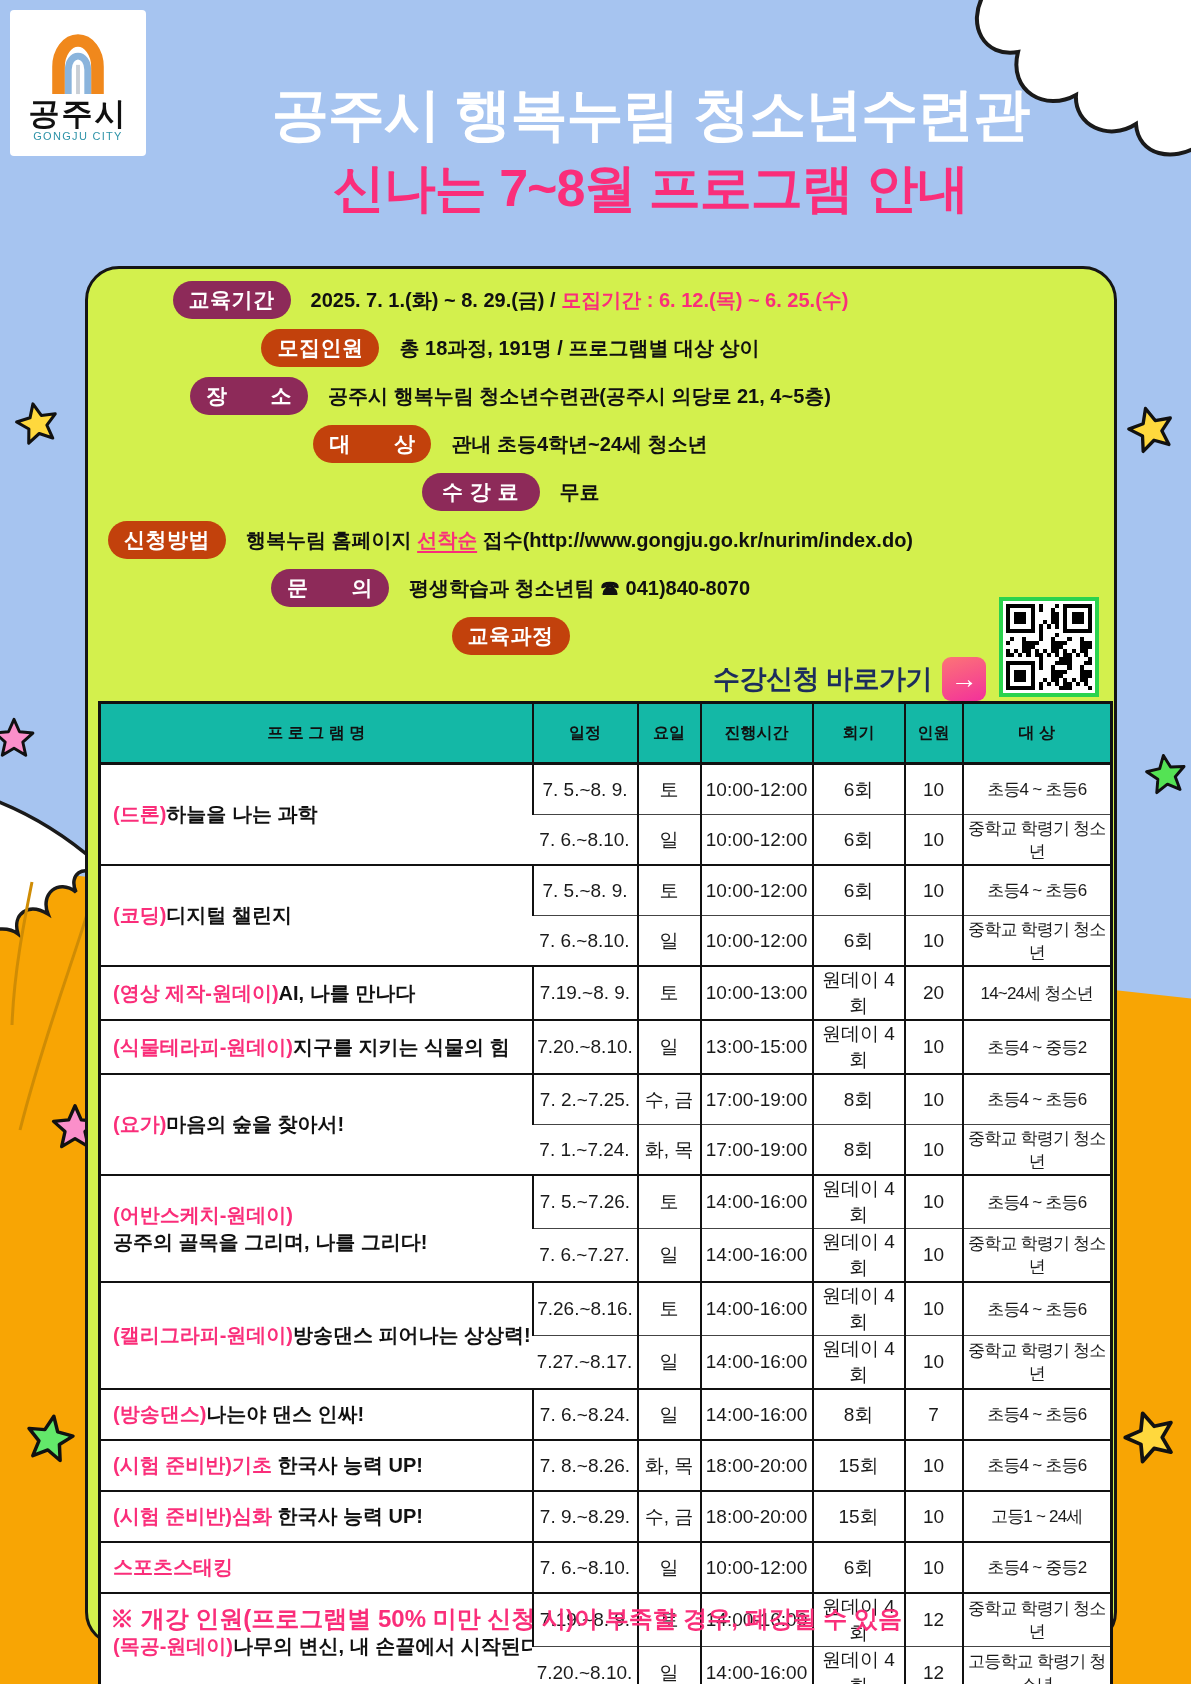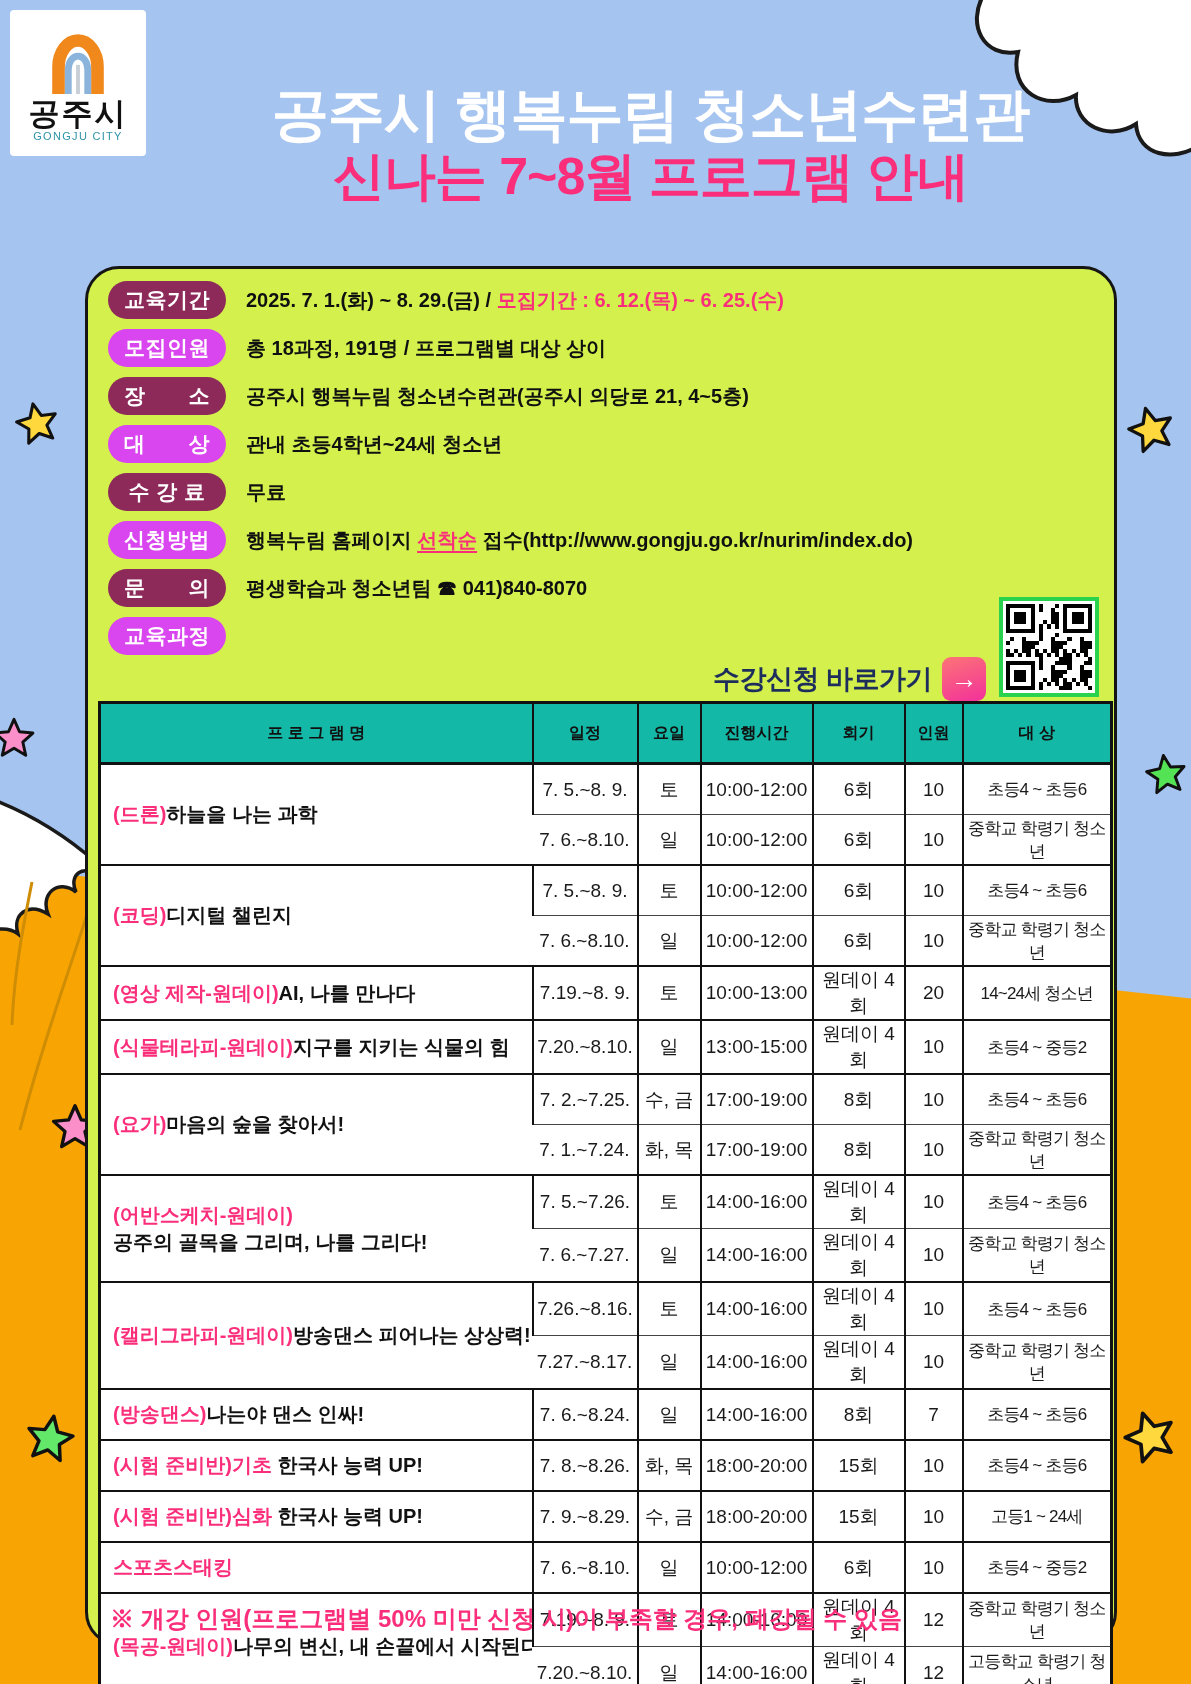--- a/index.html
+++ b/index.html
@@ -16,32 +16,32 @@
   
   .logo-box{position:absolute;left:10px;top:10px;width:136px;height:146px;
     background:#fff;border-radius:4px;display:flex;flex-direction:column;
     align-items:center;justify-content:center;gap:2px;}
   .logo-name{font-family:"Liberation Serif",serif;font-weight:700;font-size:31px;color:#111;letter-spacing:2px;line-height:1;}
   .logo-sub{font-size:11px;font-weight:400;color:#2e93a8;letter-spacing:1.3px;line-height:1;}
 
   
   .titles{position:absolute;left:140px;right:30px;top:84px;text-align:center;}
   .title1{font-size:57px;font-weight:800;color:#ffffff;line-height:1.08;letter-spacing:-1px;}
-  .title2{font-size:52px;font-weight:800;color:#fa2e7a;line-height:1.08;margin-top:2px;letter-spacing:-1px;}
+  .title2{font-size:52px;font-weight:800;color:#fa2e7a;line-height:1.08;margin-top:14px;letter-spacing:-1px;}
 
   
   .panel{position:absolute;left:85px;top:266px;width:1032px;height:1380px;
     background:#d3f04d;border:3.5px solid #151515;border-radius:34px;box-sizing:border-box;}
 
   .info-rows{position:absolute;left:20px;top:12px;display:flex;flex-direction:column;gap:10px;}
-  .info-row{display:flex;align-items:center;min-height:38px;}
+  .info-row{display:flex;align-items:center;min-height:38px;justify-content:center;}
   .pill{width:118px;height:38px;border-radius:19px;color:#fff;font-weight:700;font-size:21px;
     display:flex;align-items:center;justify-content:center;flex:none;letter-spacing:.5px;}
   .pill.dark{background:#8d2a59;}
-  .pill.light{background:#d946ef;}
+  .pill.light{background:#c2410c;}
   .info-text{margin-left:20px;font-size:20px;font-weight:700;color:#101010;white-space:nowrap;}
   .seg-pink{color:#fa2e7a;}
   .seg-link{color:#fa2e7a;text-decoration:underline;text-underline-offset:4px;cursor:pointer;}
 
   
   .qr{position:absolute;right:15px;top:328px;width:100px;height:100px;background:#fff;
     border:4px solid #2ad34e;box-sizing:border-box;padding:3px;}
   .qr svg{display:block;width:100%;height:100%;}
   .apply-row{position:absolute;right:128px;top:388px;display:flex;align-items:center;gap:10px;}
   .apply-text{font-size:27px;font-weight:800;color:#1d2d5c;letter-spacing:-.5px;}

